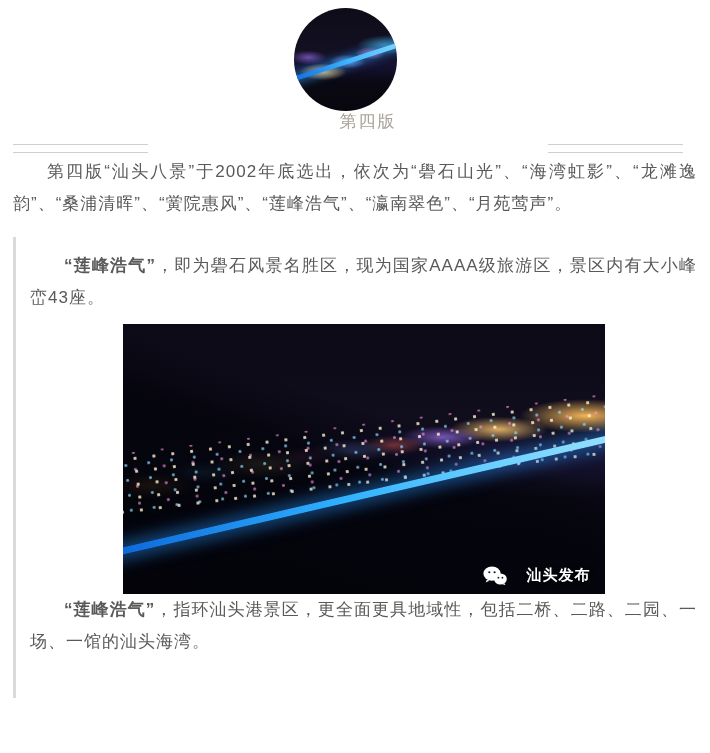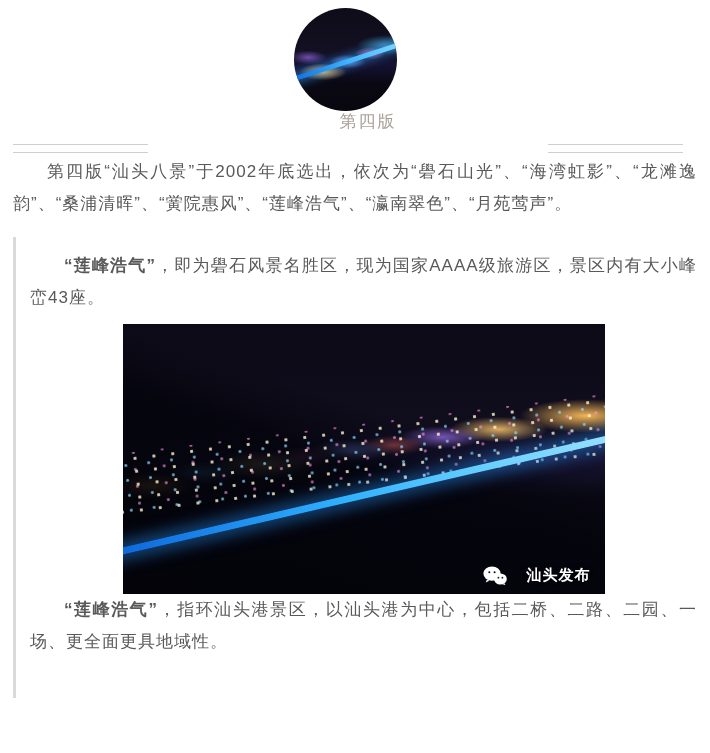--- a/index.html
+++ b/index.html
@@ -134,16 +134,16 @@
             <ellipse cx="17.4" cy="13" rx="6.4" ry="5.6" fill="#ffffff"></ellipse>
             <path d="M21.4 17.2 L22.6 19 L19.6 18.2 Z" fill="#ffffff"></path>
             <circle cx="15.4" cy="11.7" r=".9" fill="#171226"></circle>
             <circle cx="19.4" cy="11.7" r=".9" fill="#171226"></circle>
           </svg>
         </span>
         <span>汕头发布</span>
       </div>
     </div>
 
-    <p class="body-p scenic-2"><strong>“莲峰浩气”</strong><span>，指环汕头港景区，以汕头港为中心，包括二桥、二路、二园、一场、更全面更具地域性。</span></p>
+    <p class="body-p scenic-2"><strong>“莲峰浩气”</strong><span>，指环汕头港景区，更全面更具地域性，包括二桥、二路、二园、一场、一馆的汕头海湾。</span></p>
 
   </div>
 </div>
 
 </body></html>

